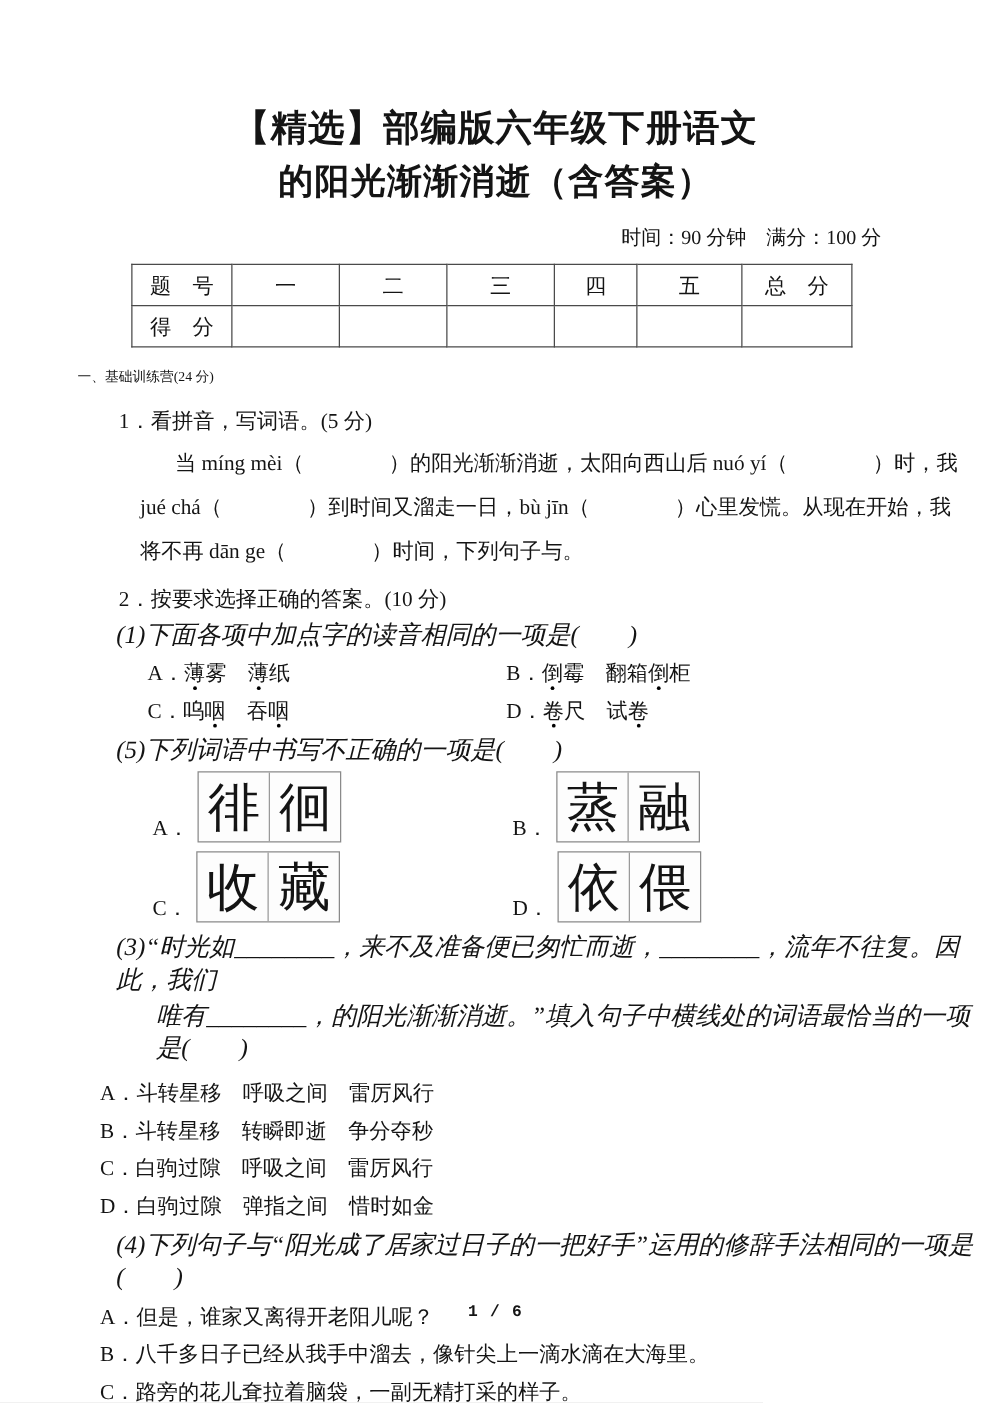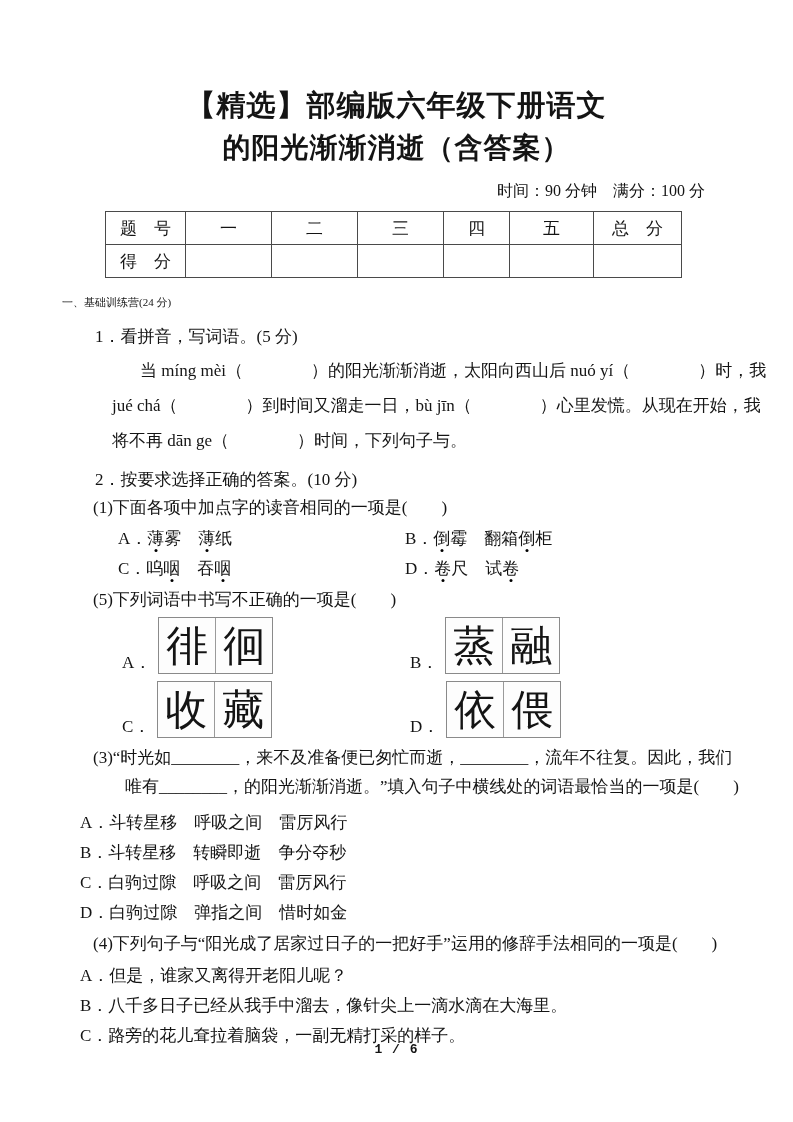--- a/index.html
+++ b/index.html
@@ -6,37 +6,37 @@
   .page {
     position:relative;
     width:793px; height:1122px;
     margin:0 auto;
     background:#ffffff;
     color:#141414;
     font-family:"Liberation Serif", serif;
     overflow:hidden;
   }
   
-  .title { text-align:center; font-family:Liberation Serif, serif;
+  .title { text-align:center; font-family:Liberation Mono, monospace;
            font-weight:700; font-size:29px; line-height:34px; letter-spacing:1px; }
   .title-1 { padding-top:88px; }
   .title-2 { margin-top:9px; font-size:28px; }
   
   .meta { margin-top:16px; padding-right:88px; text-align:right; font-size:16px; line-height:20px; }
   
   table.score { border-collapse:collapse; margin:10px 0 0 105px; width:576px; table-layout:fixed; }
   table.score td { border:1px solid #4a4a4a; height:32px; text-align:center;
                    font-size:17px; padding:0; }
   
   .sec-heading { margin:13px 0 12px 62px; font-size:11px; line-height:22px; }
   .q-title { margin:10px 0 0 95px; font-size:17px; line-height:24px; }
   .para { margin:4px 0 0 112px; font-size:17px; }
   .para .line { line-height:35px; white-space:pre; }
   .para .line.first { text-indent:28px; }
-  .stem { margin:3px 0 0 93px; font-size:17px; line-height:26px; }
+  .stem { margin:3px 0 0 93px; font-size:20px; line-height:26px;font-style:italic; }
   .stem-cont { margin-left:125px; }
   
   .opt-grid { margin:3px 0 0 118px; display:grid; grid-template-columns:287px auto; font-size:17px; }
   .opt-grid .opt { line-height:30px; white-space:pre; }
   .dotted { position:relative; }
   .dotted::after { content:""; position:absolute; left:50%; transform:translateX(-50%);
                    bottom:-4px; width:3px; height:3px; border-radius:50%; background:#000; }
   
   .boxes-grid { margin:4px 0 0 122px; display:grid; grid-template-columns:288px auto;
                 row-gap:7px; }

